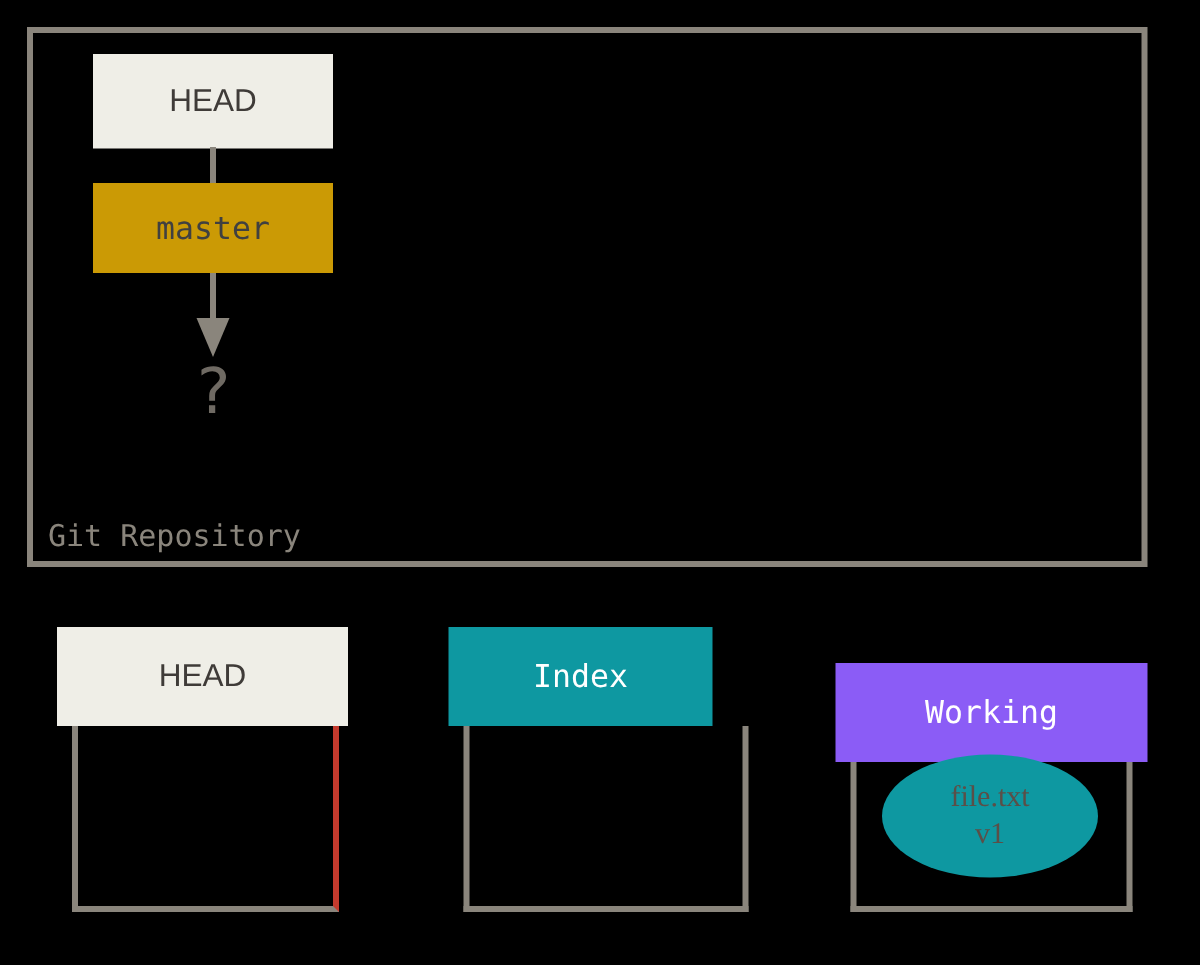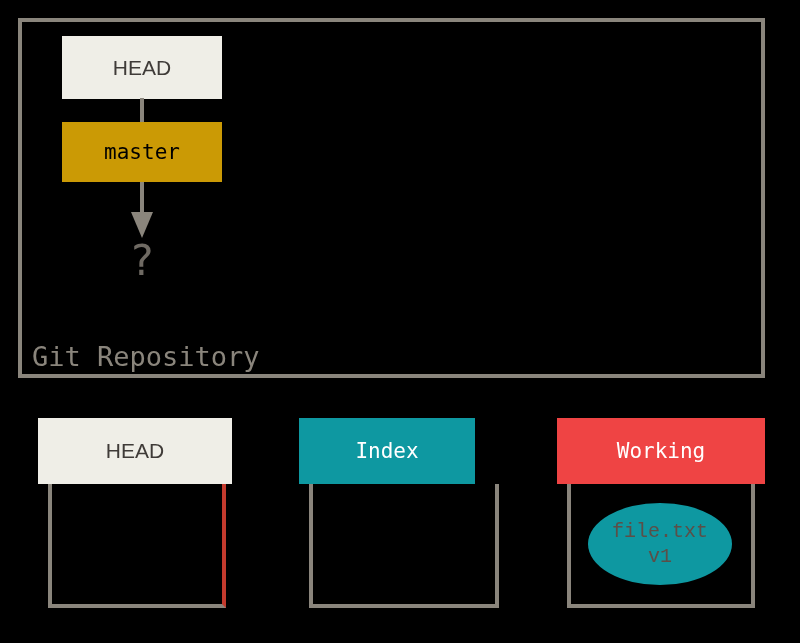--- a/index.html
+++ b/index.html
@@ -27,21 +27,21 @@
     height: 360px;
     border: 4px solid #8a857c;
     box-sizing: border-box;
     background: transparent;
   }
   .repo-label {
     position: absolute;
     left: 30px;
     top: 344px;
     font-family: "DejaVu Sans Mono", monospace;
-    font-size: 27px;
+    font-size: 20px;
     color: #8a857c;
     letter-spacing: 0px;
     white-space: nowrap;
     background: #000000;
     padding: 0 4px 0 2px;
     line-height: 26px;
     z-index: 3;
   }
 
   
@@ -64,21 +64,21 @@
     font-family: "Liberation Sans", sans-serif;
     font-size: 21px;
   }
 
   .box-master {
     left: 62px;
     top: 122px;
     width: 160px;
     height: 60px;
     background: #cb9a05;
-    color: #000000;
+    color: #404040;
     font-family: "DejaVu Sans Mono", monospace;
     font-size: 21px;
   }
 
   
   .conn-head-master {
     position: absolute;
     left: 140px;
     top: 98px;
     width: 4px;
@@ -170,24 +170,24 @@
   .body-index {
     left: 309px;
     top: 484px;
     width: 190px;
     height: 124px;
   }
 
   
   .hdr-wd {
     left: 557px;
-    top: 418px;
+    top: 442px;
     width: 208px;
     height: 66px;
-    background: #ef4444;
+    background: #8b5cf6;
     color: #ffffff;
     flex-direction: column;
     line-height: 27px;
   }
   .body-wd {
     left: 567px;
     top: 484px;
     width: 188px;
     height: 124px;
   }
@@ -198,21 +198,21 @@
     left: 588px;
     top: 503px;
     width: 144px;
     height: 82px;
     background: #0e98a1;
     border-radius: 50% / 50%;
     display: flex;
     flex-direction: column;
     align-items: center;
     justify-content: center;
-    font-family: Liberation Mono, monospace;
+    font-family: Liberation Serif, serif;
     font-size: 20px;
     line-height: 25px;
     color: #5b4f48;
     text-align: center;
     z-index: 2;
   }
 </style>
 </head>
 <body>
 

